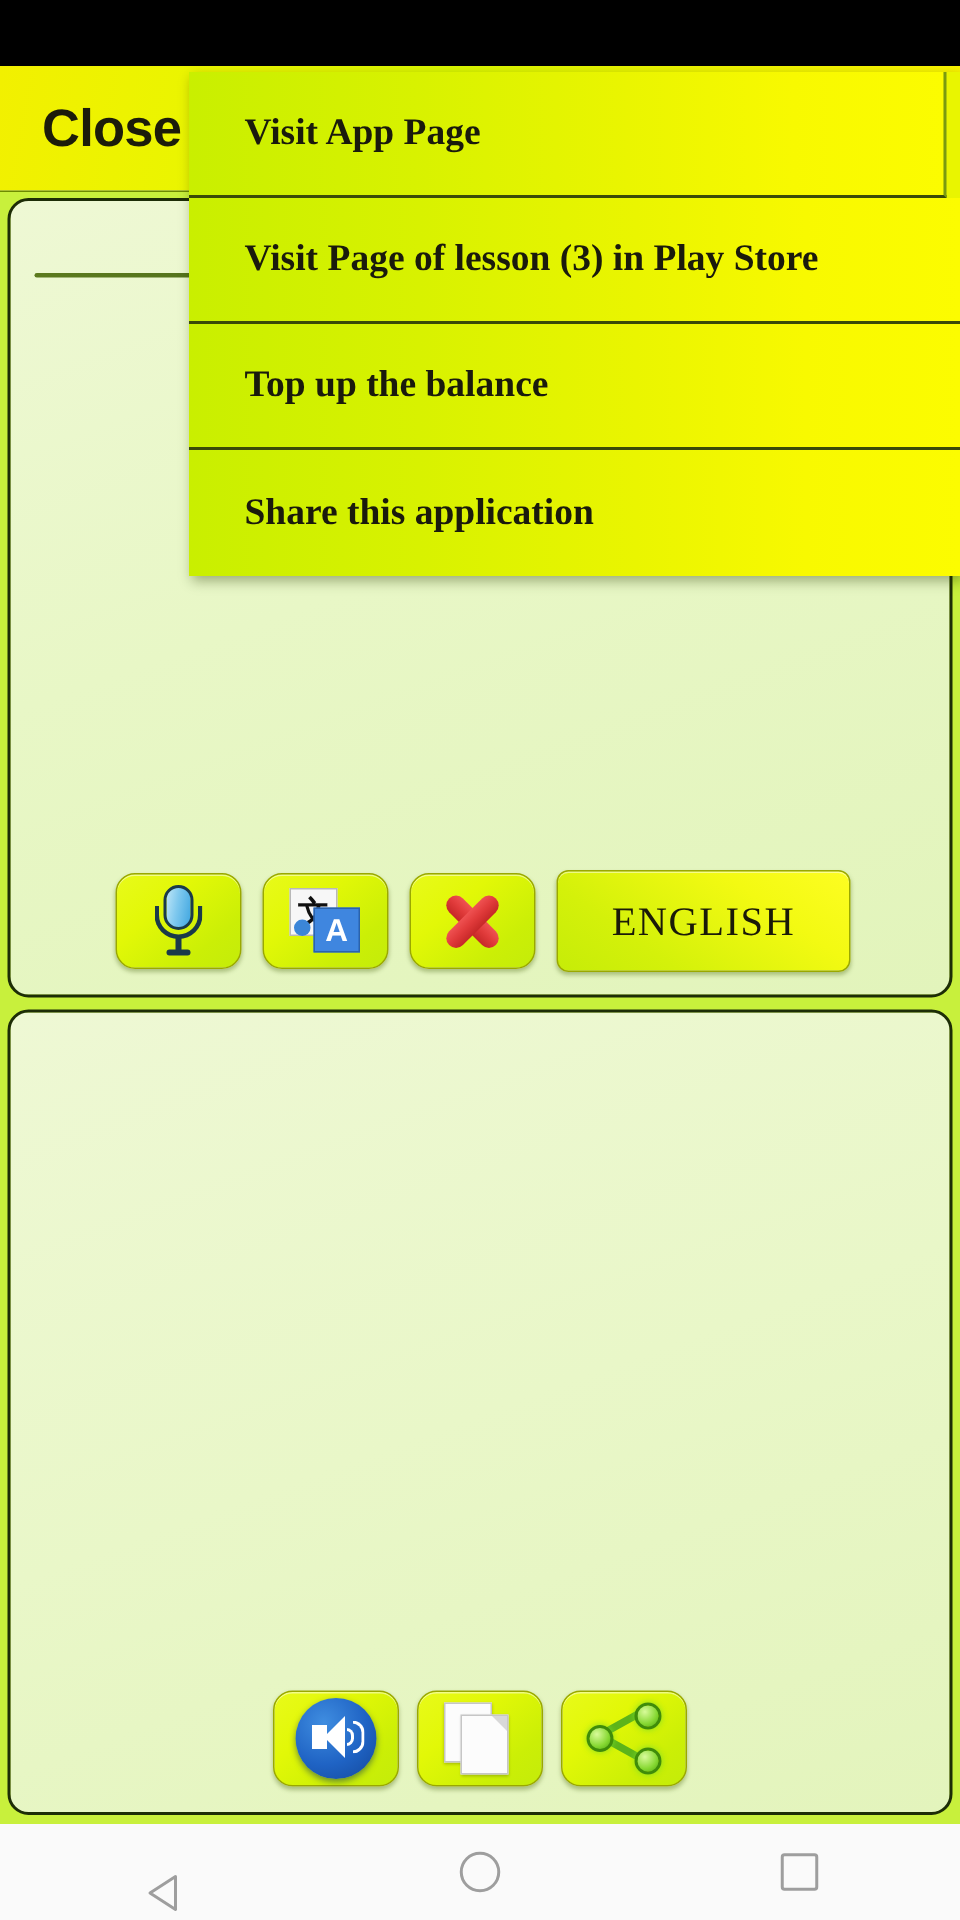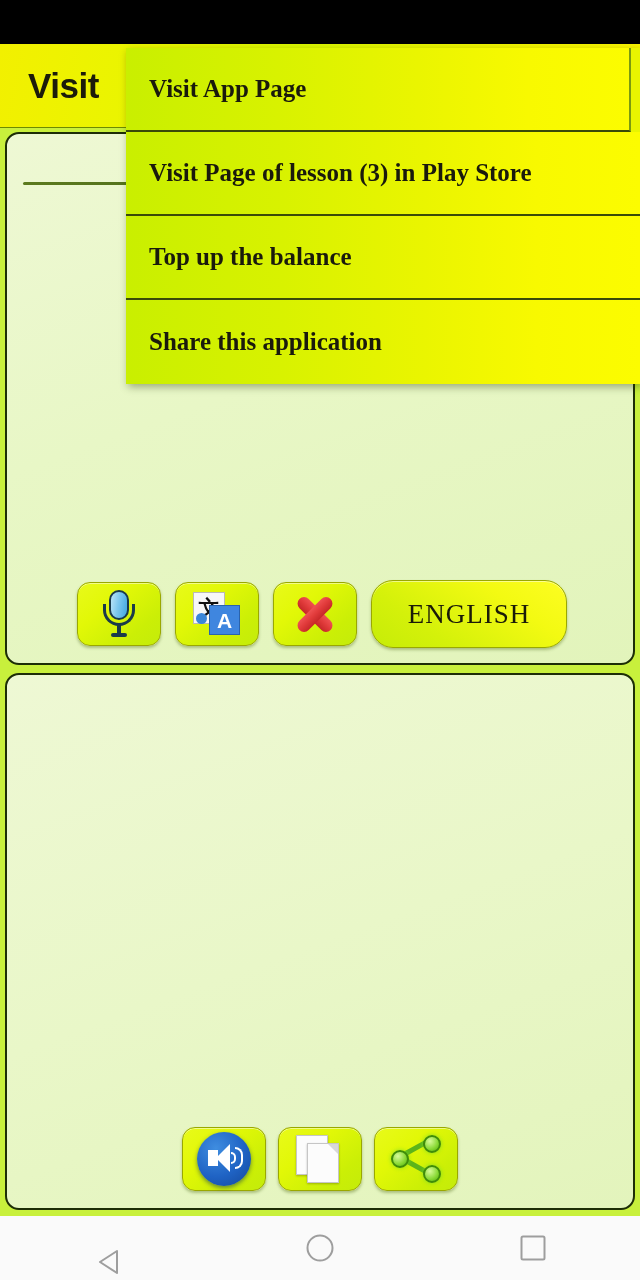--- a/index.html
+++ b/index.html
@@ -77,21 +77,21 @@
     position:relative;
     border:1px solid #9aa800;
     border-radius:13px;
     background:linear-gradient(140deg,#e8fa1a 0%,#e2f807 35%,#cbef06 75%,#c4ec0a 100%);
     box-shadow:0 2px 3px rgba(60,90,0,.35), inset 0 1px 0 rgba(255,255,255,.5);
     display:flex; align-items:center; justify-content:center;
   }
   .abtn.sq { width:84px; height:64px; }
   #btn-language {
     width:196px; height:68px;
-    border-radius:22px;
+    border-radius:8px;
     background:linear-gradient(215deg,#fdfd22 0%,#f3fa12 30%,#d4f10a 72%,#c6ec08 100%);
   }
   #btn-language span {
     font-family:"Liberation Serif", serif;
     font-size:27px; color:#1a1a08; letter-spacing:1px;
   }
 
   
   .mic-wrap { width:34px; height:48px; position:relative; }
   .mic-body {
@@ -233,21 +233,21 @@
   #popup-menu {
     position:absolute; left:126px; top:48px;
     width:514px;
     background:#e9f500;
     box-shadow:2px 3px 8px rgba(40,60,0,.4);
     z-index:30;
   }
   .menu-item {
     height:84px;
     display:flex; align-items:center;
-    padding-left:23px;
+    padding-left:37px;
     background:linear-gradient(90deg,#c9ef00 0%,#d8f200 30%,#eaf500 58%,#f8f900 80%,#fcfc00 100%);
     border-bottom:2px solid #3a4a07;
     font-family:"Liberation Serif", serif;
     font-weight:bold; font-size:25px; color:#1a1a0c;
   }
   .menu-item:first-child {
     width:505px;
     border-right:2px solid #7a9a10;
   }
   .menu-item:last-child { border-bottom:none; }
@@ -270,21 +270,21 @@
   .nav-back svg, .nav-home svg, .nav-rec svg { display:block; }
 </style>
 </head>
 <body>
 
 <div id="screen">
 
   <div id="status-bar"></div>
 
   <div id="app-bar">
-    <div id="app-title">Visit</div>
+    <div id="app-title">Close</div>
   </div>
 
   <div id="page-bg"></div>
 
   <div id="upper-panel">
 
     <div id="input-area">
       <div id="input-text"></div>
       <div id="input-underline"></div>
     </div>

